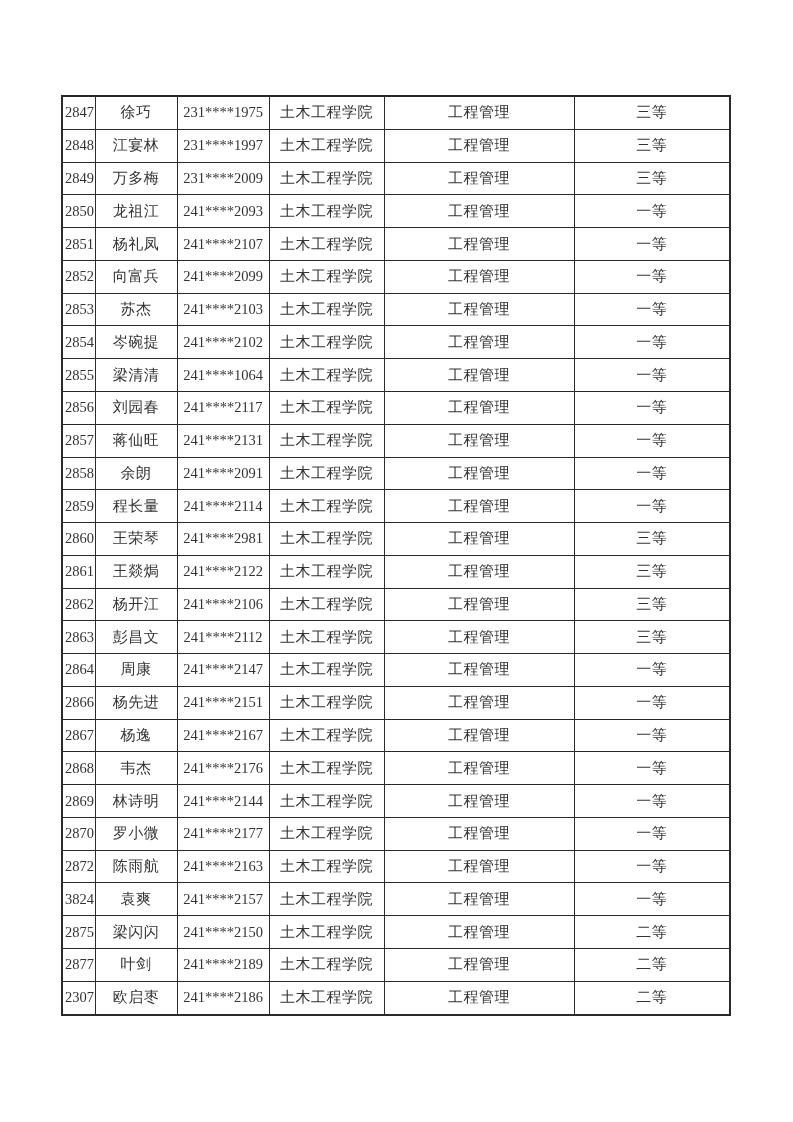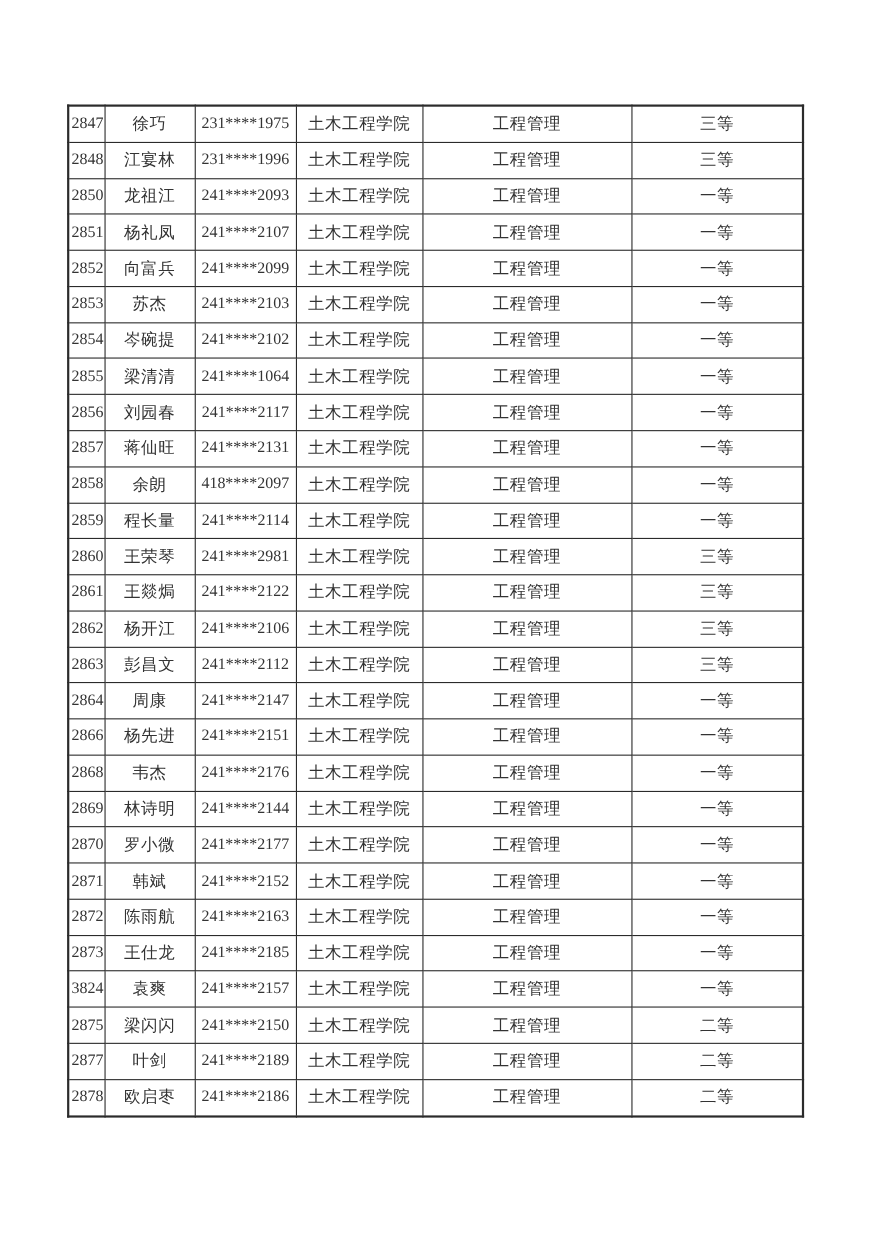--- a/index.html
+++ b/index.html
@@ -69,26 +69,34 @@
           <td class="c-name">徐巧</td>
           <td class="c-id">231****1975</td>
           <td class="c-college">土木工程学院</td>
           <td class="c-major">工程管理</td>
           <td class="c-award">三等</td>
         </tr>
 
         <tr>
           <td class="c-seq">2848</td>
           <td class="c-name">江宴林</td>
-          <td class="c-id">231****1996</td>
-          <td class="c-college">土木工程学院</td>
-          <td class="c-major">工程管理</td>
-          <td class="c-award">三等</td>
-        </tr>
-
+          <td class="c-id">231****1997</td>
+          <td class="c-college">土木工程学院</td>
+          <td class="c-major">工程管理</td>
+          <td class="c-award">三等</td>
+        </tr>
+
+        <tr>
+          <td class="c-seq">2849</td>
+          <td class="c-name">万多梅</td>
+          <td class="c-id">231****2009</td>
+          <td class="c-college">土木工程学院</td>
+          <td class="c-major">工程管理</td>
+          <td class="c-award">三等</td>
+        </tr>
 
         <tr>
           <td class="c-seq">2850</td>
           <td class="c-name">龙祖江</td>
           <td class="c-id">241****2093</td>
           <td class="c-college">土木工程学院</td>
           <td class="c-major">工程管理</td>
           <td class="c-award">一等</td>
         </tr>
 
@@ -151,21 +159,21 @@
           <td class="c-name">蒋仙旺</td>
           <td class="c-id">241****2131</td>
           <td class="c-college">土木工程学院</td>
           <td class="c-major">工程管理</td>
           <td class="c-award">一等</td>
         </tr>
 
         <tr>
           <td class="c-seq">2858</td>
           <td class="c-name">余朗</td>
-          <td class="c-id">418****2097</td>
+          <td class="c-id">241****2091</td>
           <td class="c-college">土木工程学院</td>
           <td class="c-major">工程管理</td>
           <td class="c-award">一等</td>
         </tr>
 
         <tr>
           <td class="c-seq">2859</td>
           <td class="c-name">程长量</td>
           <td class="c-id">241****2114</td>
           <td class="c-college">土木工程学院</td>
@@ -221,20 +229,28 @@
 
         <tr>
           <td class="c-seq">2866</td>
           <td class="c-name">杨先进</td>
           <td class="c-id">241****2151</td>
           <td class="c-college">土木工程学院</td>
           <td class="c-major">工程管理</td>
           <td class="c-award">一等</td>
         </tr>
 
+        <tr>
+          <td class="c-seq">2867</td>
+          <td class="c-name">杨逸</td>
+          <td class="c-id">241****2167</td>
+          <td class="c-college">土木工程学院</td>
+          <td class="c-major">工程管理</td>
+          <td class="c-award">一等</td>
+        </tr>
 
         <tr>
           <td class="c-seq">2868</td>
           <td class="c-name">韦杰</td>
           <td class="c-id">241****2176</td>
           <td class="c-college">土木工程学院</td>
           <td class="c-major">工程管理</td>
           <td class="c-award">一等</td>
         </tr>
 
@@ -249,46 +265,30 @@
 
         <tr>
           <td class="c-seq">2870</td>
           <td class="c-name">罗小微</td>
           <td class="c-id">241****2177</td>
           <td class="c-college">土木工程学院</td>
           <td class="c-major">工程管理</td>
           <td class="c-award">一等</td>
         </tr>
 
-        <tr>
-          <td class="c-seq">2871</td>
-          <td class="c-name">韩斌</td>
-          <td class="c-id">241****2152</td>
-          <td class="c-college">土木工程学院</td>
-          <td class="c-major">工程管理</td>
-          <td class="c-award">一等</td>
-        </tr>
 
         <tr>
           <td class="c-seq">2872</td>
           <td class="c-name">陈雨航</td>
           <td class="c-id">241****2163</td>
           <td class="c-college">土木工程学院</td>
           <td class="c-major">工程管理</td>
           <td class="c-award">一等</td>
         </tr>
 
-        <tr>
-          <td class="c-seq">2873</td>
-          <td class="c-name">王仕龙</td>
-          <td class="c-id">241****2185</td>
-          <td class="c-college">土木工程学院</td>
-          <td class="c-major">工程管理</td>
-          <td class="c-award">一等</td>
-        </tr>
 
         <tr>
           <td class="c-seq">3824</td>
           <td class="c-name">袁爽</td>
           <td class="c-id">241****2157</td>
           <td class="c-college">土木工程学院</td>
           <td class="c-major">工程管理</td>
           <td class="c-award">一等</td>
         </tr>
 
@@ -305,21 +305,21 @@
         <tr>
           <td class="c-seq">2877</td>
           <td class="c-name">叶剑</td>
           <td class="c-id">241****2189</td>
           <td class="c-college">土木工程学院</td>
           <td class="c-major">工程管理</td>
           <td class="c-award">二等</td>
         </tr>
 
         <tr>
-          <td class="c-seq">2878</td>
+          <td class="c-seq">2307</td>
           <td class="c-name">欧启枣</td>
           <td class="c-id">241****2186</td>
           <td class="c-college">土木工程学院</td>
           <td class="c-major">工程管理</td>
           <td class="c-award">二等</td>
         </tr>
       </tbody>
   </table>
 </div>
 

